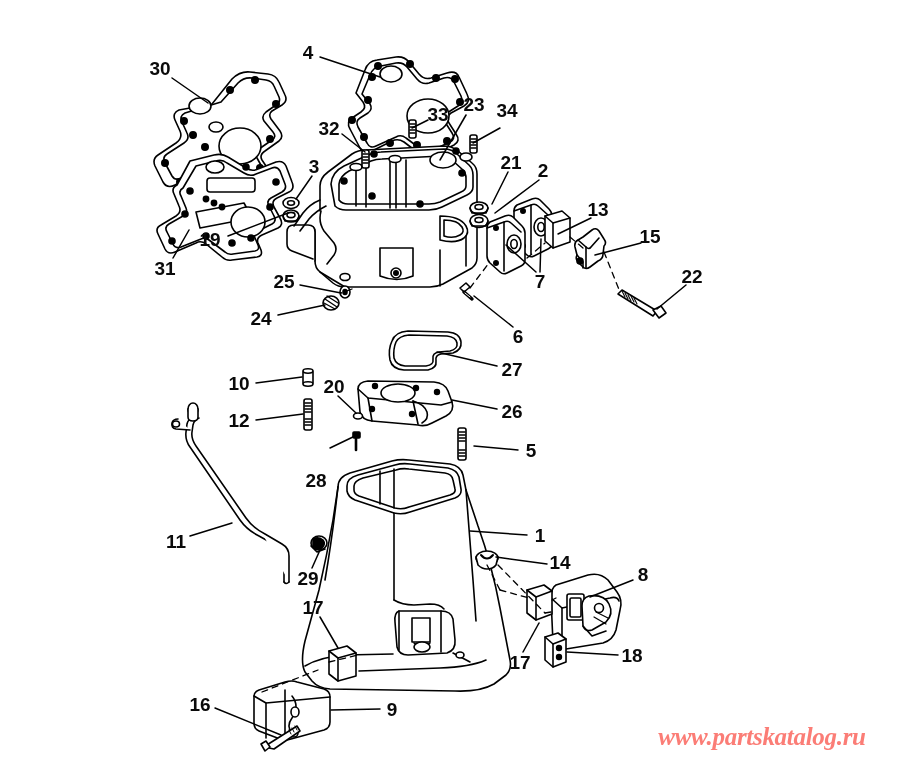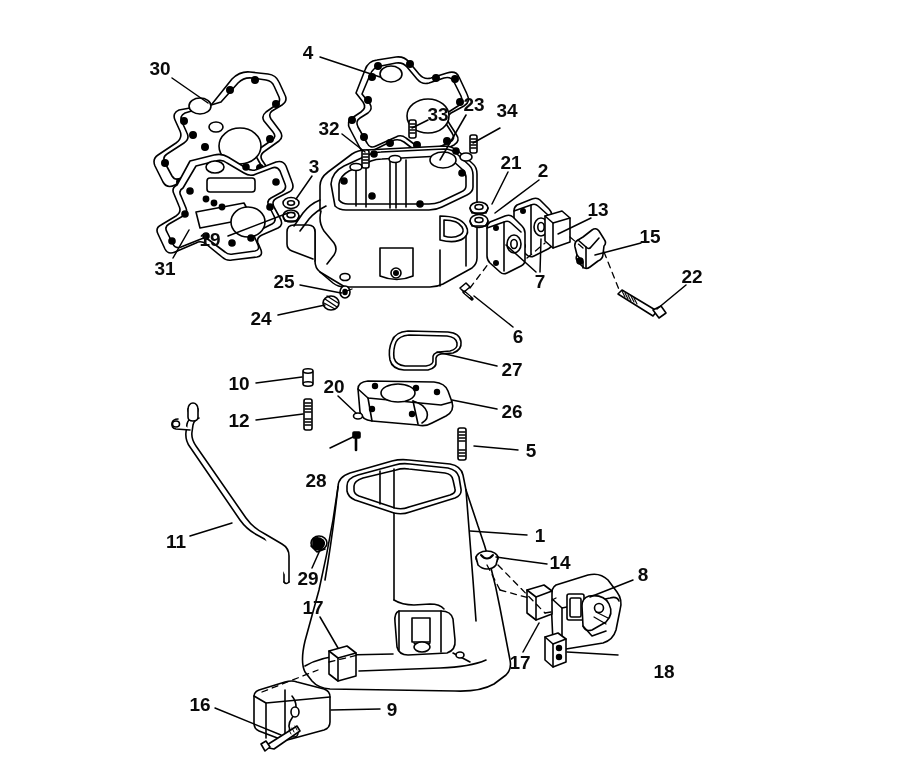--- a/index.html
+++ b/index.html
@@ -572,18 +572,19 @@
   <div class="callout" style="left:239px;top:420px;">12</div>
   <div class="callout" style="left:316px;top:480px;">28</div>
   <div class="callout" style="left:531px;top:450px;">5</div>
   <div class="callout" style="left:540px;top:535px;">1</div>
   <div class="callout" style="left:176px;top:541px;">11</div>
   <div class="callout" style="left:308px;top:578px;">29</div>
   <div class="callout" style="left:560px;top:562px;">14</div>
   <div class="callout" style="left:643px;top:574px;">8</div>
   <div class="callout" style="left:313px;top:607px;">17</div>
   <div class="callout" style="left:520px;top:662px;">17</div>
-  <div class="callout" style="left:664px;top:655px;margin-top:16px;">18</div>
+  <div class="callout" style="left:632px;top:655px;">18</div>
   <div class="callout" style="left:392px;top:709px;">9</div>
   <div class="callout" style="left:200px;top:704px;">16</div>
 
+  <div class="watermark" style="left:762px;top:737px;">www.partskatalog.ru</div>
 
 </div>
 
 </body></html>

